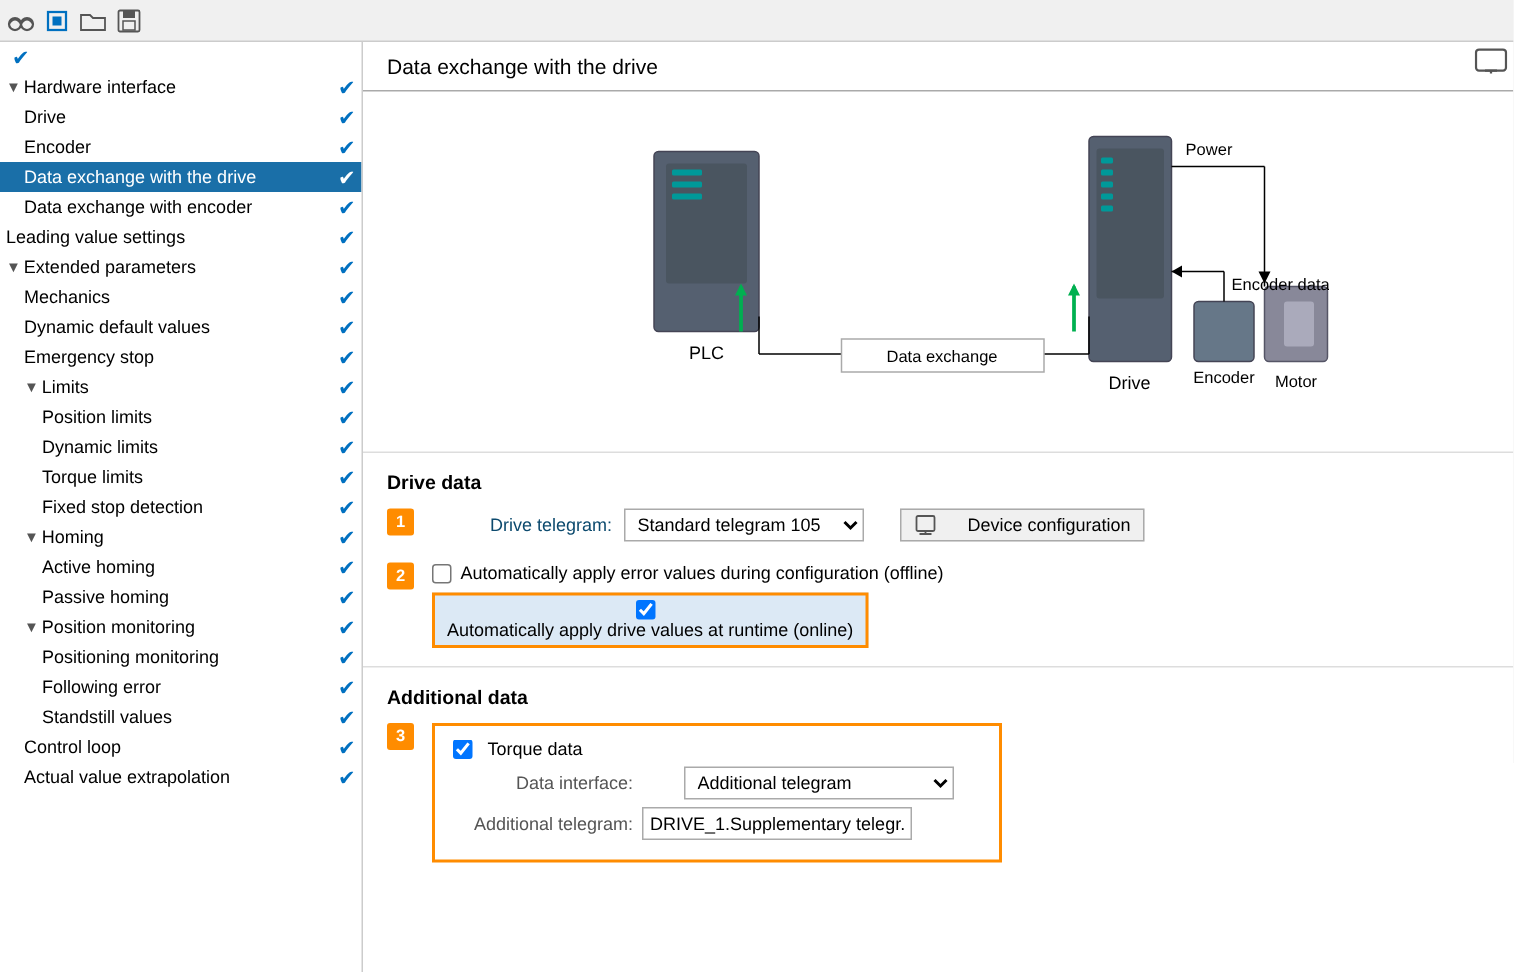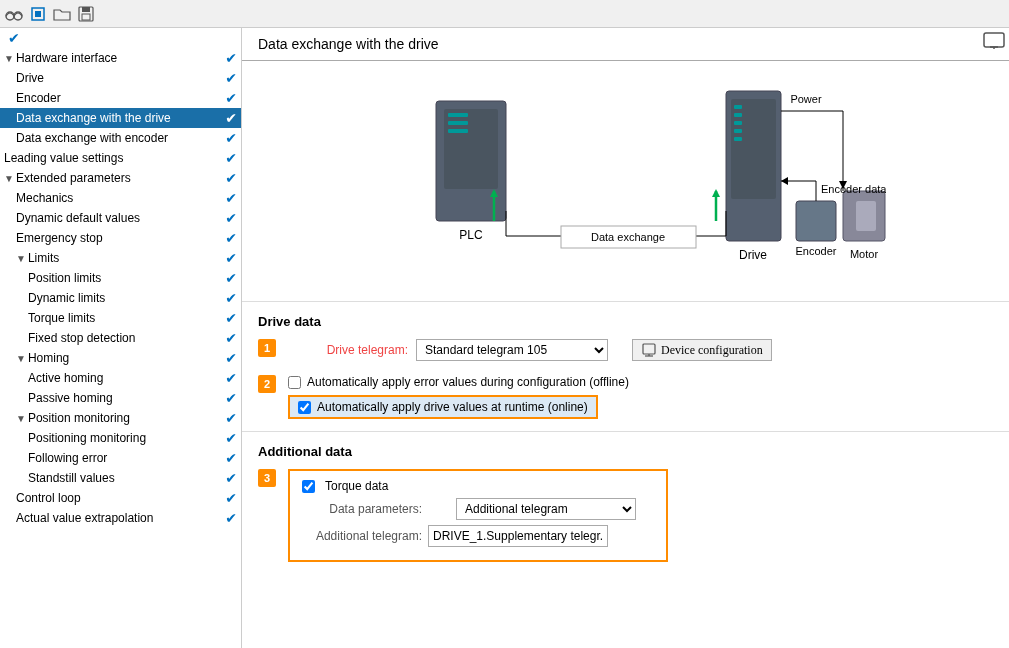--- a/index.html
+++ b/index.html
@@ -27,28 +27,28 @@
     .content { flex: 1; background: #fff; padding: 0; overflow-y: auto; position: relative; }
     .content-header { padding: 8px 16px; font-size: 14px; font-weight: normal; border-bottom: 1px solid #aaa; color: #000; }
 
     .diagram-area { padding: 16px; display: flex; justify-content: center; align-items: center; min-height: 240px; position: relative; }
 
     
     .section { padding: 12px 16px; border-top: 1px solid #ddd; }
     .section-title { font-size: 13px; font-weight: bold; margin-bottom: 10px; }
 
     .form-row { display: flex; align-items: center; margin-bottom: 6px; gap: 8px; }
-    .form-label { min-width: 120px; text-align: right; color: #ef4444; }
+    .form-label { min-width: 120px; text-align: right; color: #0c4a6e; }
     .form-select { border: 1px solid #aaa; background: #fff; padding: 2px 4px; font-size: 12px; height: 22px; }
-    .form-select-wide { width: 192px; }
+    .form-select-wide { width: 160px; }
 
     .checkbox-row { display: flex; align-items: center; margin-bottom: 4px; }
     .checkbox-row input[type=checkbox] { margin-right: 6px; }
 
-    .device-config-btn { display: flex; align-items: center; gap: 4px; border: 1px solid #aaa; background: #f0f0f0; padding: 2px 8px; cursor: pointer; font-size: 12px; margin-left: 16px; font-family: Liberation Serif, serif; }
+    .device-config-btn { display: flex; align-items: center; gap: 20px; border: 1px solid #aaa; background: #f0f0f0; padding: 2px 8px; cursor: pointer; font-size: 12px; margin-left: 16px; }
 
     
     .diagram-svg { width: 520px; height: 200px; }
 
     
     .additional-data-content { border: 2px solid #ff8c00; padding: 8px 12px; display: inline-block; min-width: 380px; }
     .add-form-row { display: flex; align-items: center; margin-bottom: 5px; gap: 6px; }
     .add-form-label { min-width: 120px; text-align: right; color: #555; font-size: 12px; }
     .add-form-select { border: 1px solid #aaa; background: #fff; padding: 2px 4px; font-size: 12px; height: 22px; width: 180px; margin-left: 28px; }
     .add-form-input { border: 1px solid #aaa; background: #fff; padding: 2px 4px; font-size: 12px; height: 22px; width: 180px; }
@@ -281,39 +281,39 @@
         </div>
       </div>
 
       <div style="display:flex; align-items:flex-start; gap:8px; margin-top:8px;">
         <div class="step-badge">2</div>
         <div style="flex:1;">
           <div class="checkbox-row">
             <input type="checkbox" id="chk1" style="">
             <label for="chk1">Automatically apply error values during configuration (offline)</label>
           </div>
-          <div style="border:2px solid #ff8c00; background:#dce9f5; display:inline-flex; align-items:center; padding:3px 8px; margin-top:2px;">
+          <div style="border:2px solid #ff8c00; background:#dce9f5; display:inline-flex; align-items:center; padding:3px 8px; margin-top:2px;flex-direction:column;">
             <input type="checkbox" id="chk2" checked="" style="margin-right: 6px;">
             <label for="chk2">Automatically apply drive values at runtime (online)</label>
           </div>
         </div>
       </div>
     </div>
 
     <div class="section">
       <div class="section-title">Additional data</div>
       <div style="display:flex; align-items:flex-start; gap:8px;">
         <div class="step-badge">3</div>
         <div class="additional-data-content">
           <div class="add-form-row">
             <input type="checkbox" checked="" id="chk3" style="margin-right: 4px;">
             <label for="chk3">Torque data</label>
           </div>
           <div class="add-form-row">
-            <span class="add-form-label">Data parameters:</span>
+            <span class="add-form-label">Data interface:</span>
             <select class="add-form-select">
               <option>Additional telegram</option>
             </select>
           </div>
           <div class="add-form-row">
             <span class="add-form-label">Additional telegram:</span>
             <input type="text" class="add-form-input" value="DRIVE_1.Supplementary telegr..." style="">
           </div>
         </div>
       </div>

